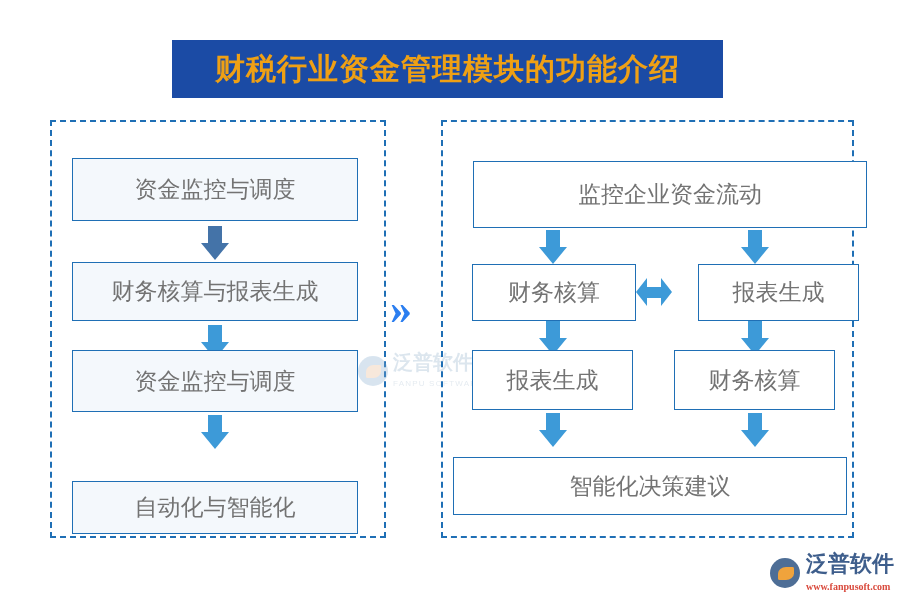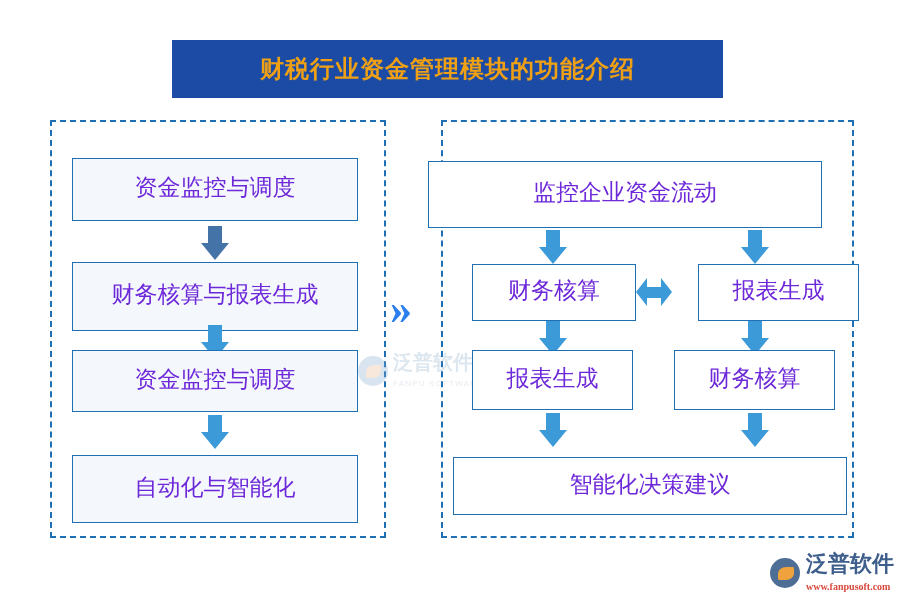--- a/index.html
+++ b/index.html
@@ -22,21 +22,21 @@
     top: 40px;
     width: 551px;
     height: 58px;
     background: #1B4BA5;
     display: flex;
     align-items: center;
     justify-content: center;
   }
   #title-text {
     color: #EFA014;
-    font-size: 24px;
+    font-size: 30px;
     font-weight: bold;
     letter-spacing: 1px;
     white-space: nowrap;
     font-family: "Liberation Serif", "DejaVu Serif", serif;
   }
 
   
   .panel {
     position: absolute;
     border: 2px dashed #1F6FB5;
@@ -46,44 +46,44 @@
   #panel-left  { left: 50px;  top: 120px; width: 336px; height: 418px; }
   #panel-right { left: 441px; top: 120px; width: 413px; height: 418px; }
 
   
   .node {
     position: absolute;
     box-sizing: border-box;
     display: flex;
     align-items: center;
     justify-content: center;
-    color: #6d28d9;
+    color: #737373;
     font-size: 23px;
     line-height: 1;
     white-space: nowrap;
-    font-family: Liberation Mono, monospace;
+    font-family: Liberation Sans, sans-serif;
   }
   .node.left-node {
     background: #F4F8FC;
     border: 1.6px solid #1F6FB5;
   }
   .node.right-node {
     background: #FFFFFF;
     border: 1.4px solid #1F6FB5;
   }
 
   
   .lcol { left: 72px; width: 286px; }
   #node-l1 { top: 158px; height: 63px; }
-  #node-l2 { top: 262px; height: 69px; }
+  #node-l2 { top: 262px; height: 59px; }
   #node-l3 { top: 350px; height: 62px; }
-  #node-l4 { top: 455px; height: 68px; }
-
-  
-  #node-r-top   { left: 428px; top: 161px; width: 394px; height: 67px; }
+  #node-l4 { top: 481px; height: 53px; }
+
+  
+  #node-r-top   { left: 473px; top: 161px; width: 394px; height: 67px; }
   #node-r-ml    { left: 472px; top: 264px; width: 164px; height: 57px; text-align: right; }
   #node-r-mr    { left: 674px; top: 264px; width: 161px; height: 57px; margin-left: 24px; }
   #node-r-bl    { left: 472px; top: 350px; width: 161px; height: 60px; }
   #node-r-br    { left: 674px; top: 350px; width: 161px; height: 60px; }
   #node-r-bot   { left: 453px; top: 457px; width: 394px; height: 58px; }
 
   
   .down-arrow {
     position: absolute;
     width: 28px;

